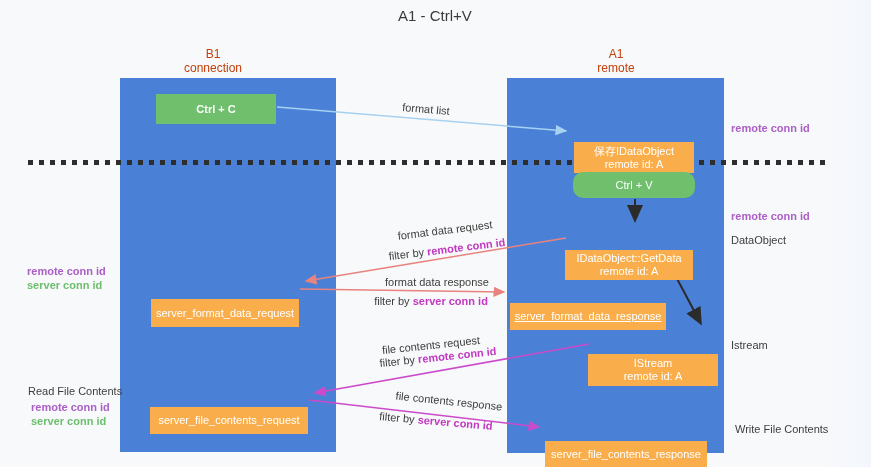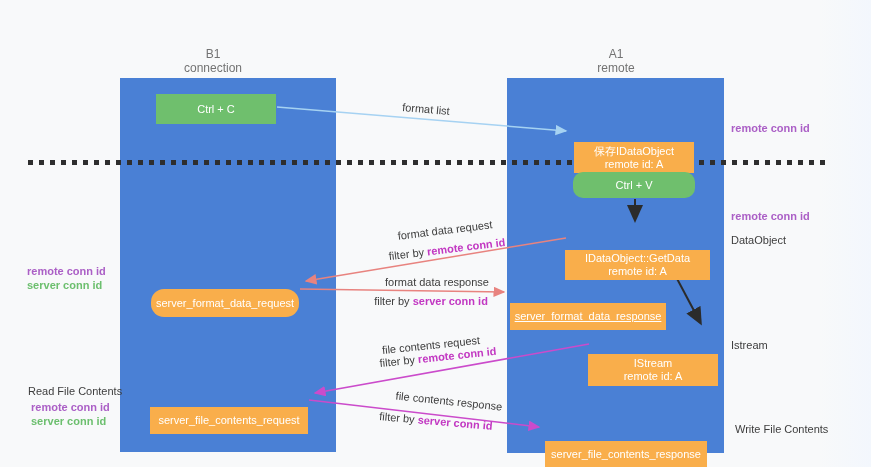--- a/index.html
+++ b/index.html
@@ -9,21 +9,21 @@
     font-family:"Liberation Sans", sans-serif;
     color:#3d3d3d;
   }
   .abs{position:absolute;}
   .title{
     left:335px;top:7px;width:200px;text-align:center;
     font-size:15px;line-height:18px;color:#3b3b3b;
   }
   .col-header{
     top:47px;width:100px;text-align:center;
-    font-size:12px;line-height:14px;color:#737373;
+    font-size:12px;line-height:14px;color:#c2410c;
   }
   .lane{background:#4a80d5;}
   .lane-left{left:120px;top:78px;width:216px;height:374px;}
   .lane-right{left:507px;top:78px;width:217px;height:375px;}
   .dashed{
     left:28px;top:160px;width:802px;height:5px;z-index:3;
     background:repeating-linear-gradient(to right,#2e2e2e 0 5px,transparent 5px 11px);
   }
   svg.arrows{left:0;top:0;z-index:4;pointer-events:none;}
   .box{
@@ -39,20 +39,21 @@
   .side{z-index:6;font-size:11px;line-height:14px;white-space:nowrap;}
   .purple{color:#ab5fc6;font-weight:bold;}
   .magenta{color:#c238c2;font-weight:bold;}
   .greenlbl{color:#6cbf6e;font-weight:bold;}
   .darklbl{color:#3d3d3d;}
 </style>
 </head>
 <body>
 
 <div class="abs title">
+  <div>A1 - Ctrl+V</div>
 </div>
 
 <div class="abs col-header" style="left:163px;">
   <div>B1</div>
   <div>connection</div>
 </div>
 <div class="abs col-header" style="left:566px;">
   <div>A1</div>
   <div>remote</div>
 </div>
@@ -79,39 +80,39 @@
   </defs>
   <line x1="277" y1="107" x2="566" y2="131" stroke="#a6d2f2" stroke-width="1.5" marker-end="url(#m-blue)"></line>
   <line x1="635" y1="199" x2="635" y2="219" stroke="#2b2b2b" stroke-width="2" marker-end="url(#m-blk)"></line>
   <line x1="665" y1="256" x2="700" y2="322" stroke="#2b2b2b" stroke-width="2" marker-end="url(#m-blk)"></line>
   <line x1="566" y1="238" x2="306" y2="281" stroke="#e8837f" stroke-width="1.5" marker-end="url(#m-red)"></line>
   <line x1="300" y1="289" x2="504" y2="292" stroke="#e8837f" stroke-width="1.5" marker-end="url(#m-red)"></line>
   <line x1="589" y1="344" x2="315" y2="393" stroke="#cb4bcb" stroke-width="1.5" marker-end="url(#m-mag)"></line>
   <line x1="309" y1="400" x2="539" y2="427" stroke="#cb4bcb" stroke-width="1.5" marker-end="url(#m-mag)"></line>
 </svg>
 
-<div class="abs box green-box" style="left:156px;top:94px;width:120px;height:30px;">
+<div class="abs box green-box" style="left:156px;top:94px;width:120px;height:30px;font-weight:bold;">
   <div>Ctrl + C</div>
 </div>
 
 <div class="abs box orange-box" style="left:574px;top:118px;width:120px;height:31px;">
   <div>保存IDataObject</div>
   <div>remote id: A</div>
 </div>
 
 <div class="abs box green-box" style="left:573px;top:172px;width:122px;height:26px;border-radius:10px;">
   <div>Ctrl + V</div>
 </div>
 
-<div class="abs box orange-box" style="left:565px;top:226px;width:145px;height:30px;">
+<div class="abs box orange-box" style="left:565px;top:226px;width:128px;height:30px;">
   <div>IDataObject::GetData</div>
   <div>remote id: A</div>
 </div>
 
-<div class="abs box orange-box" style="left:151px;top:265px;width:148px;height:28px;border-radius:13px;">
+<div class="abs box orange-box" style="left:151px;top:275px;width:148px;height:28px;">
   <div>server_format_data_request</div>
 </div>
 
 <div class="abs box orange-box" style="left:510px;top:279px;width:156px;height:27px;text-decoration:underline;">
   <div>server_format_data_response</div>
 </div>
 
 <div class="abs box orange-box" style="left:588px;top:330px;width:130px;height:32px;">
   <div>IStream</div>
   <div>remote id: A</div>

